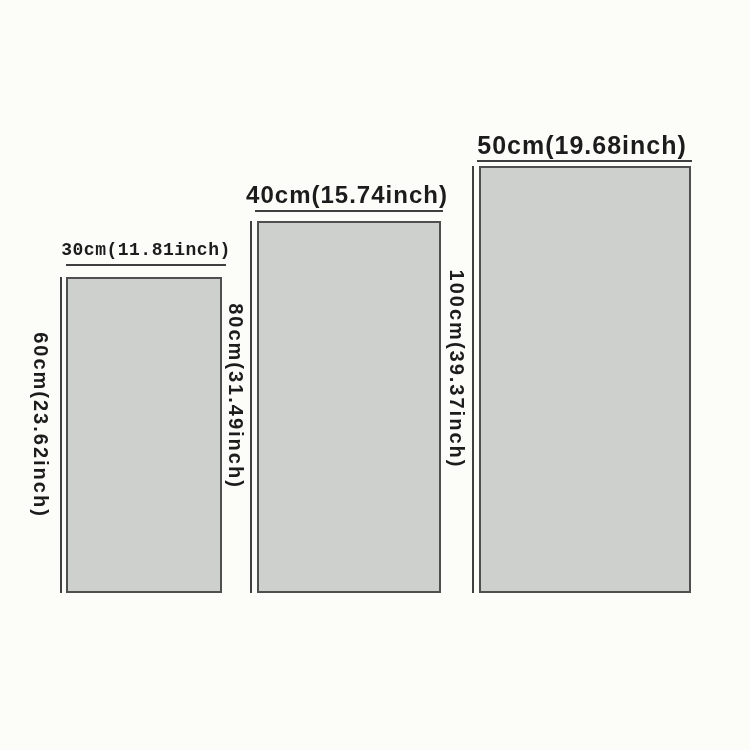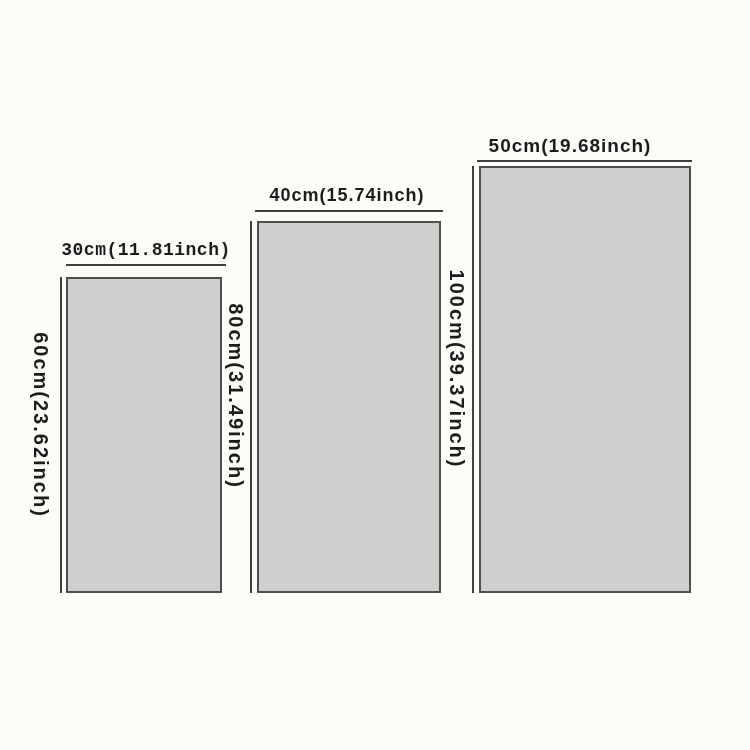--- a/index.html
+++ b/index.html
@@ -49,22 +49,22 @@
     position: absolute;
     white-space: nowrap;
     color: #1c1c1c;
     font-weight: 700;
     line-height: 1;
   }
   .wlabel { transform: translate(-50%, -50%); }
   .vlabel { transform: translate(-50%, -50%) rotate(90deg); }
 
   .wlabel.wl1 { left: 146px; top: 250px; font-size: 18px; letter-spacing: 0.5px; font-family: Liberation Mono, monospace; }
-  .wlabel.wl2 { left: 347px; top: 195px; font-size: 18px; letter-spacing: 1px; }
-  .wlabel.wl3 { left: 570px; top: 145px; font-size: 19px; letter-spacing: 1px; }
+  .wlabel.wl2 { left: 347px; top: 195px; font-size: 24px; letter-spacing: 1px; }
+  .wlabel.wl3 { left: 582px; top: 145px; font-size: 25px; letter-spacing: 1px; }
 
   .vlabel.vl1 { left: 41px;  top: 425px; font-size: 20px; letter-spacing: 2px; }
   .vlabel.vl2 { left: 236px; top: 396px; font-size: 20px; letter-spacing: 2px; }
   .vlabel.vl3 { left: 457px; top: 369px; font-size: 20px; letter-spacing: 2px; }
 </style>
 </head>
 <body>
 
 <div class="canvas">
 

